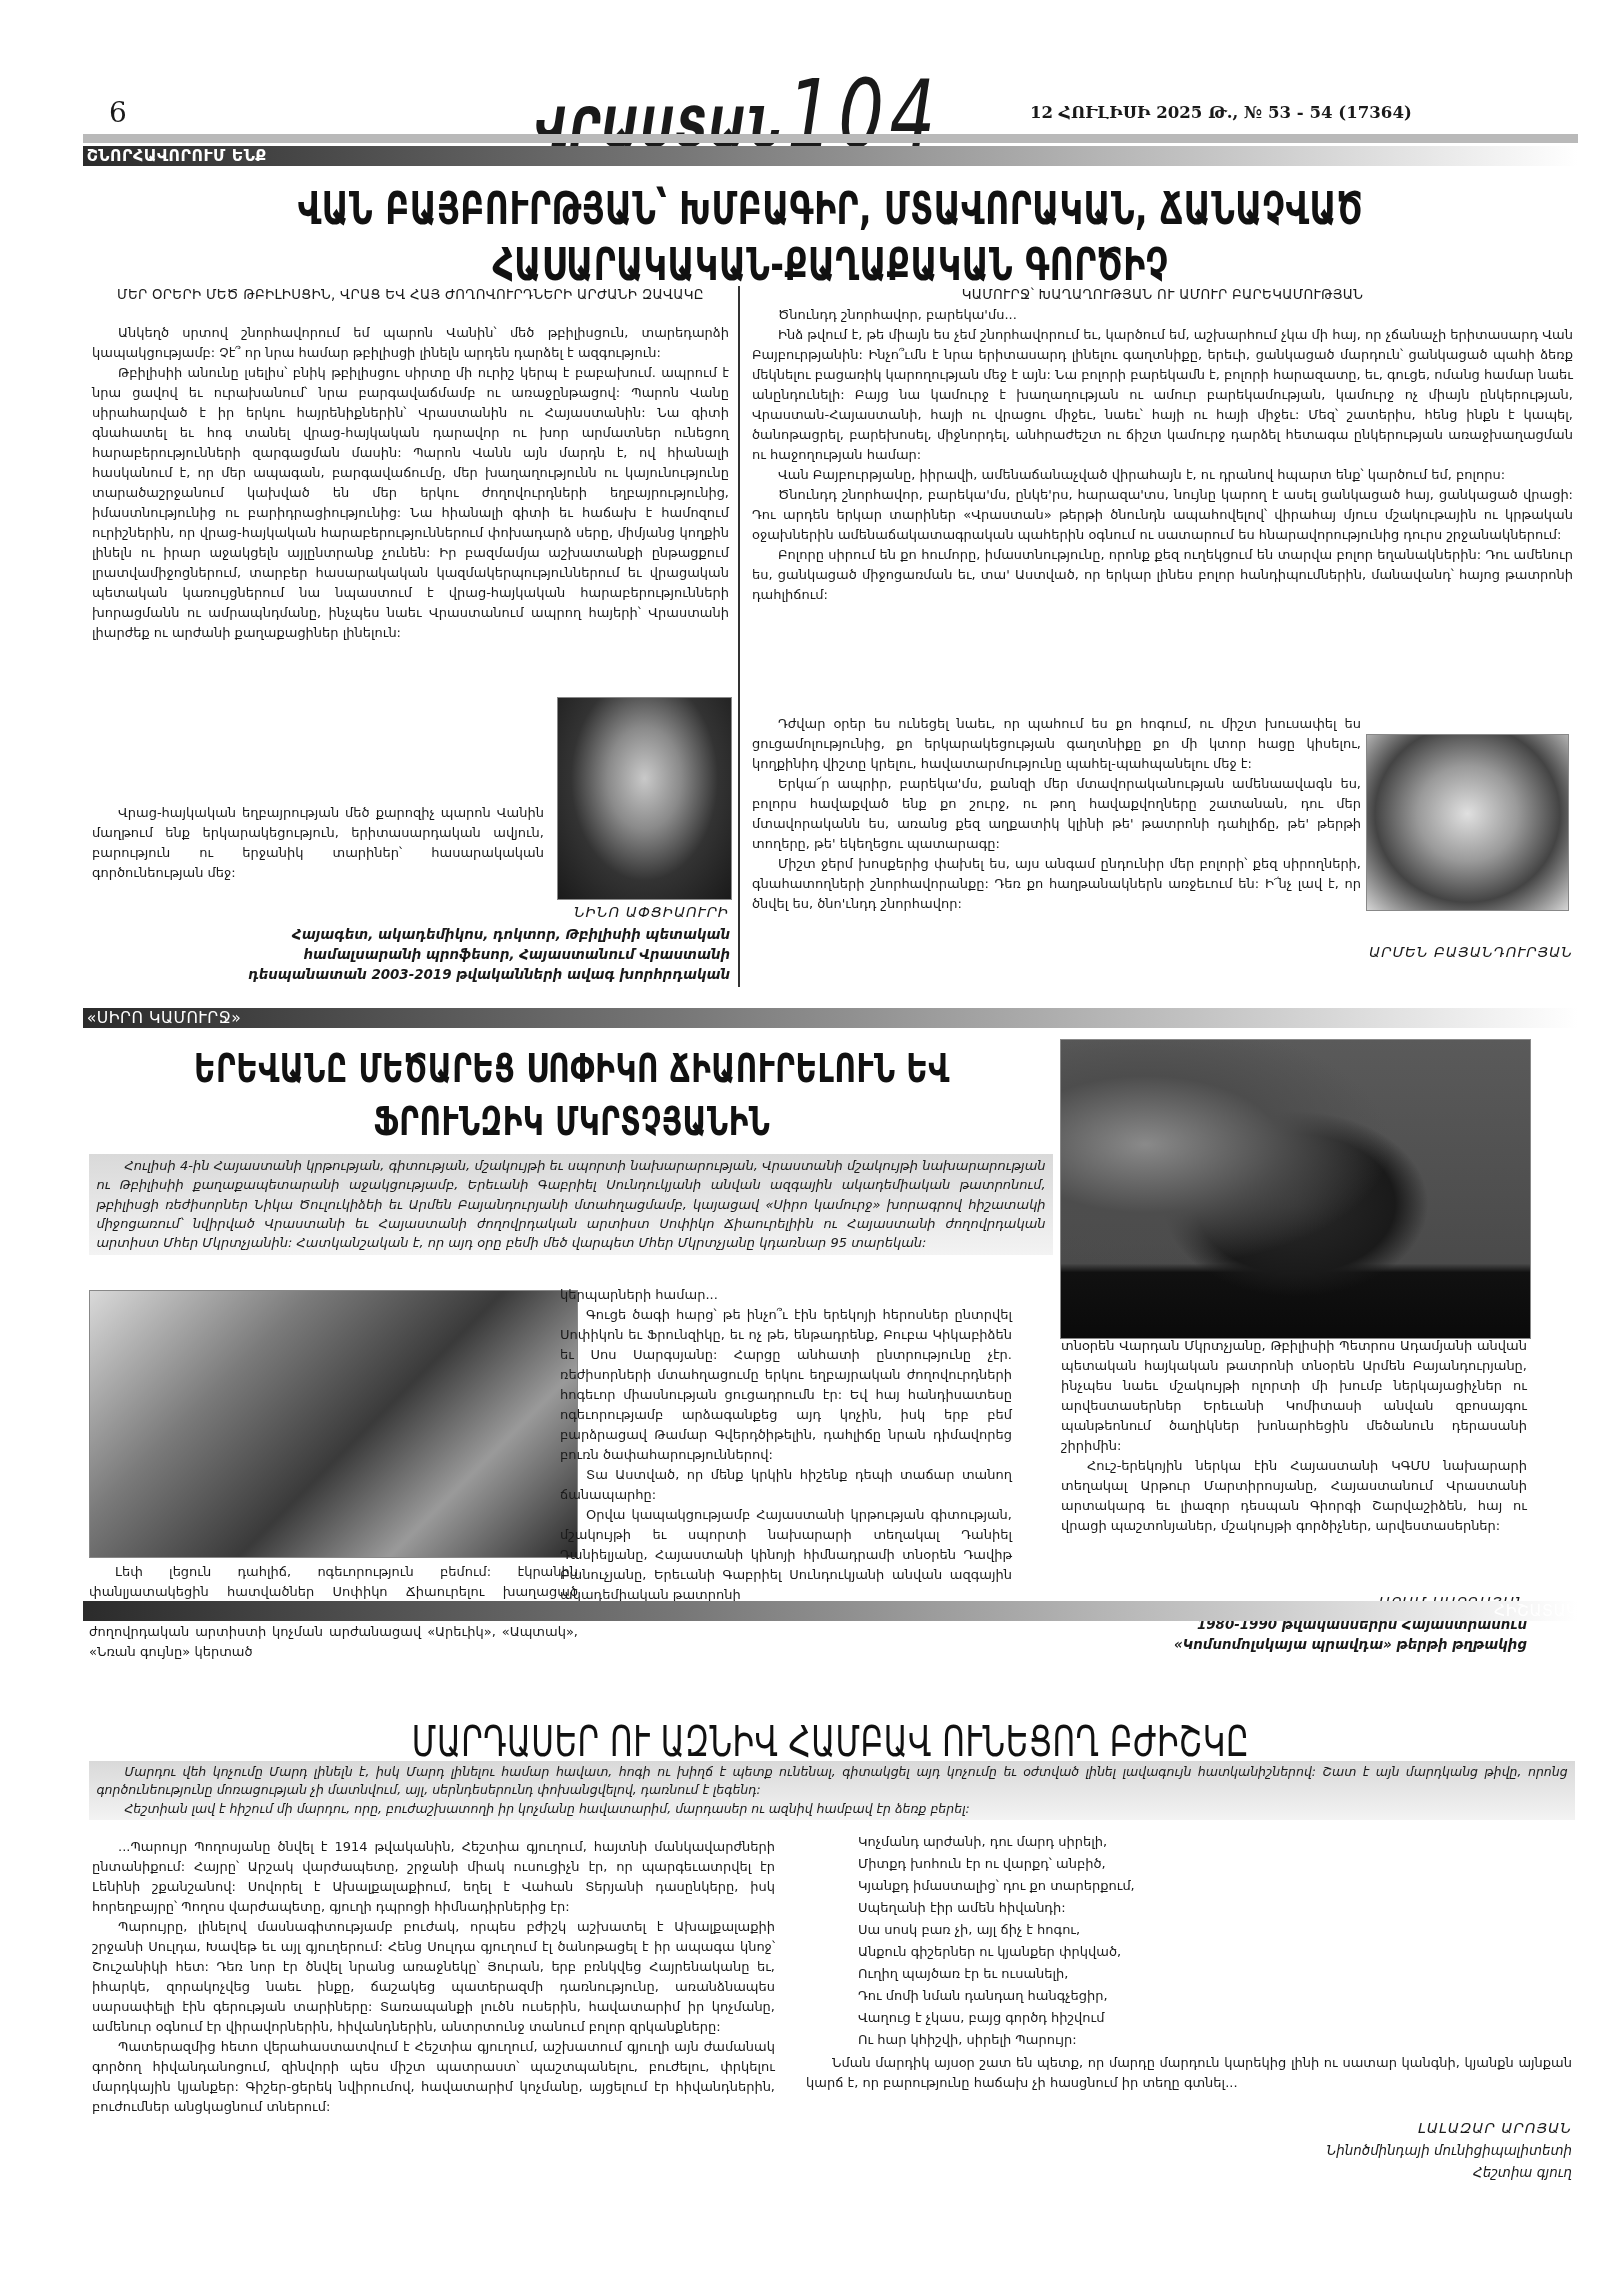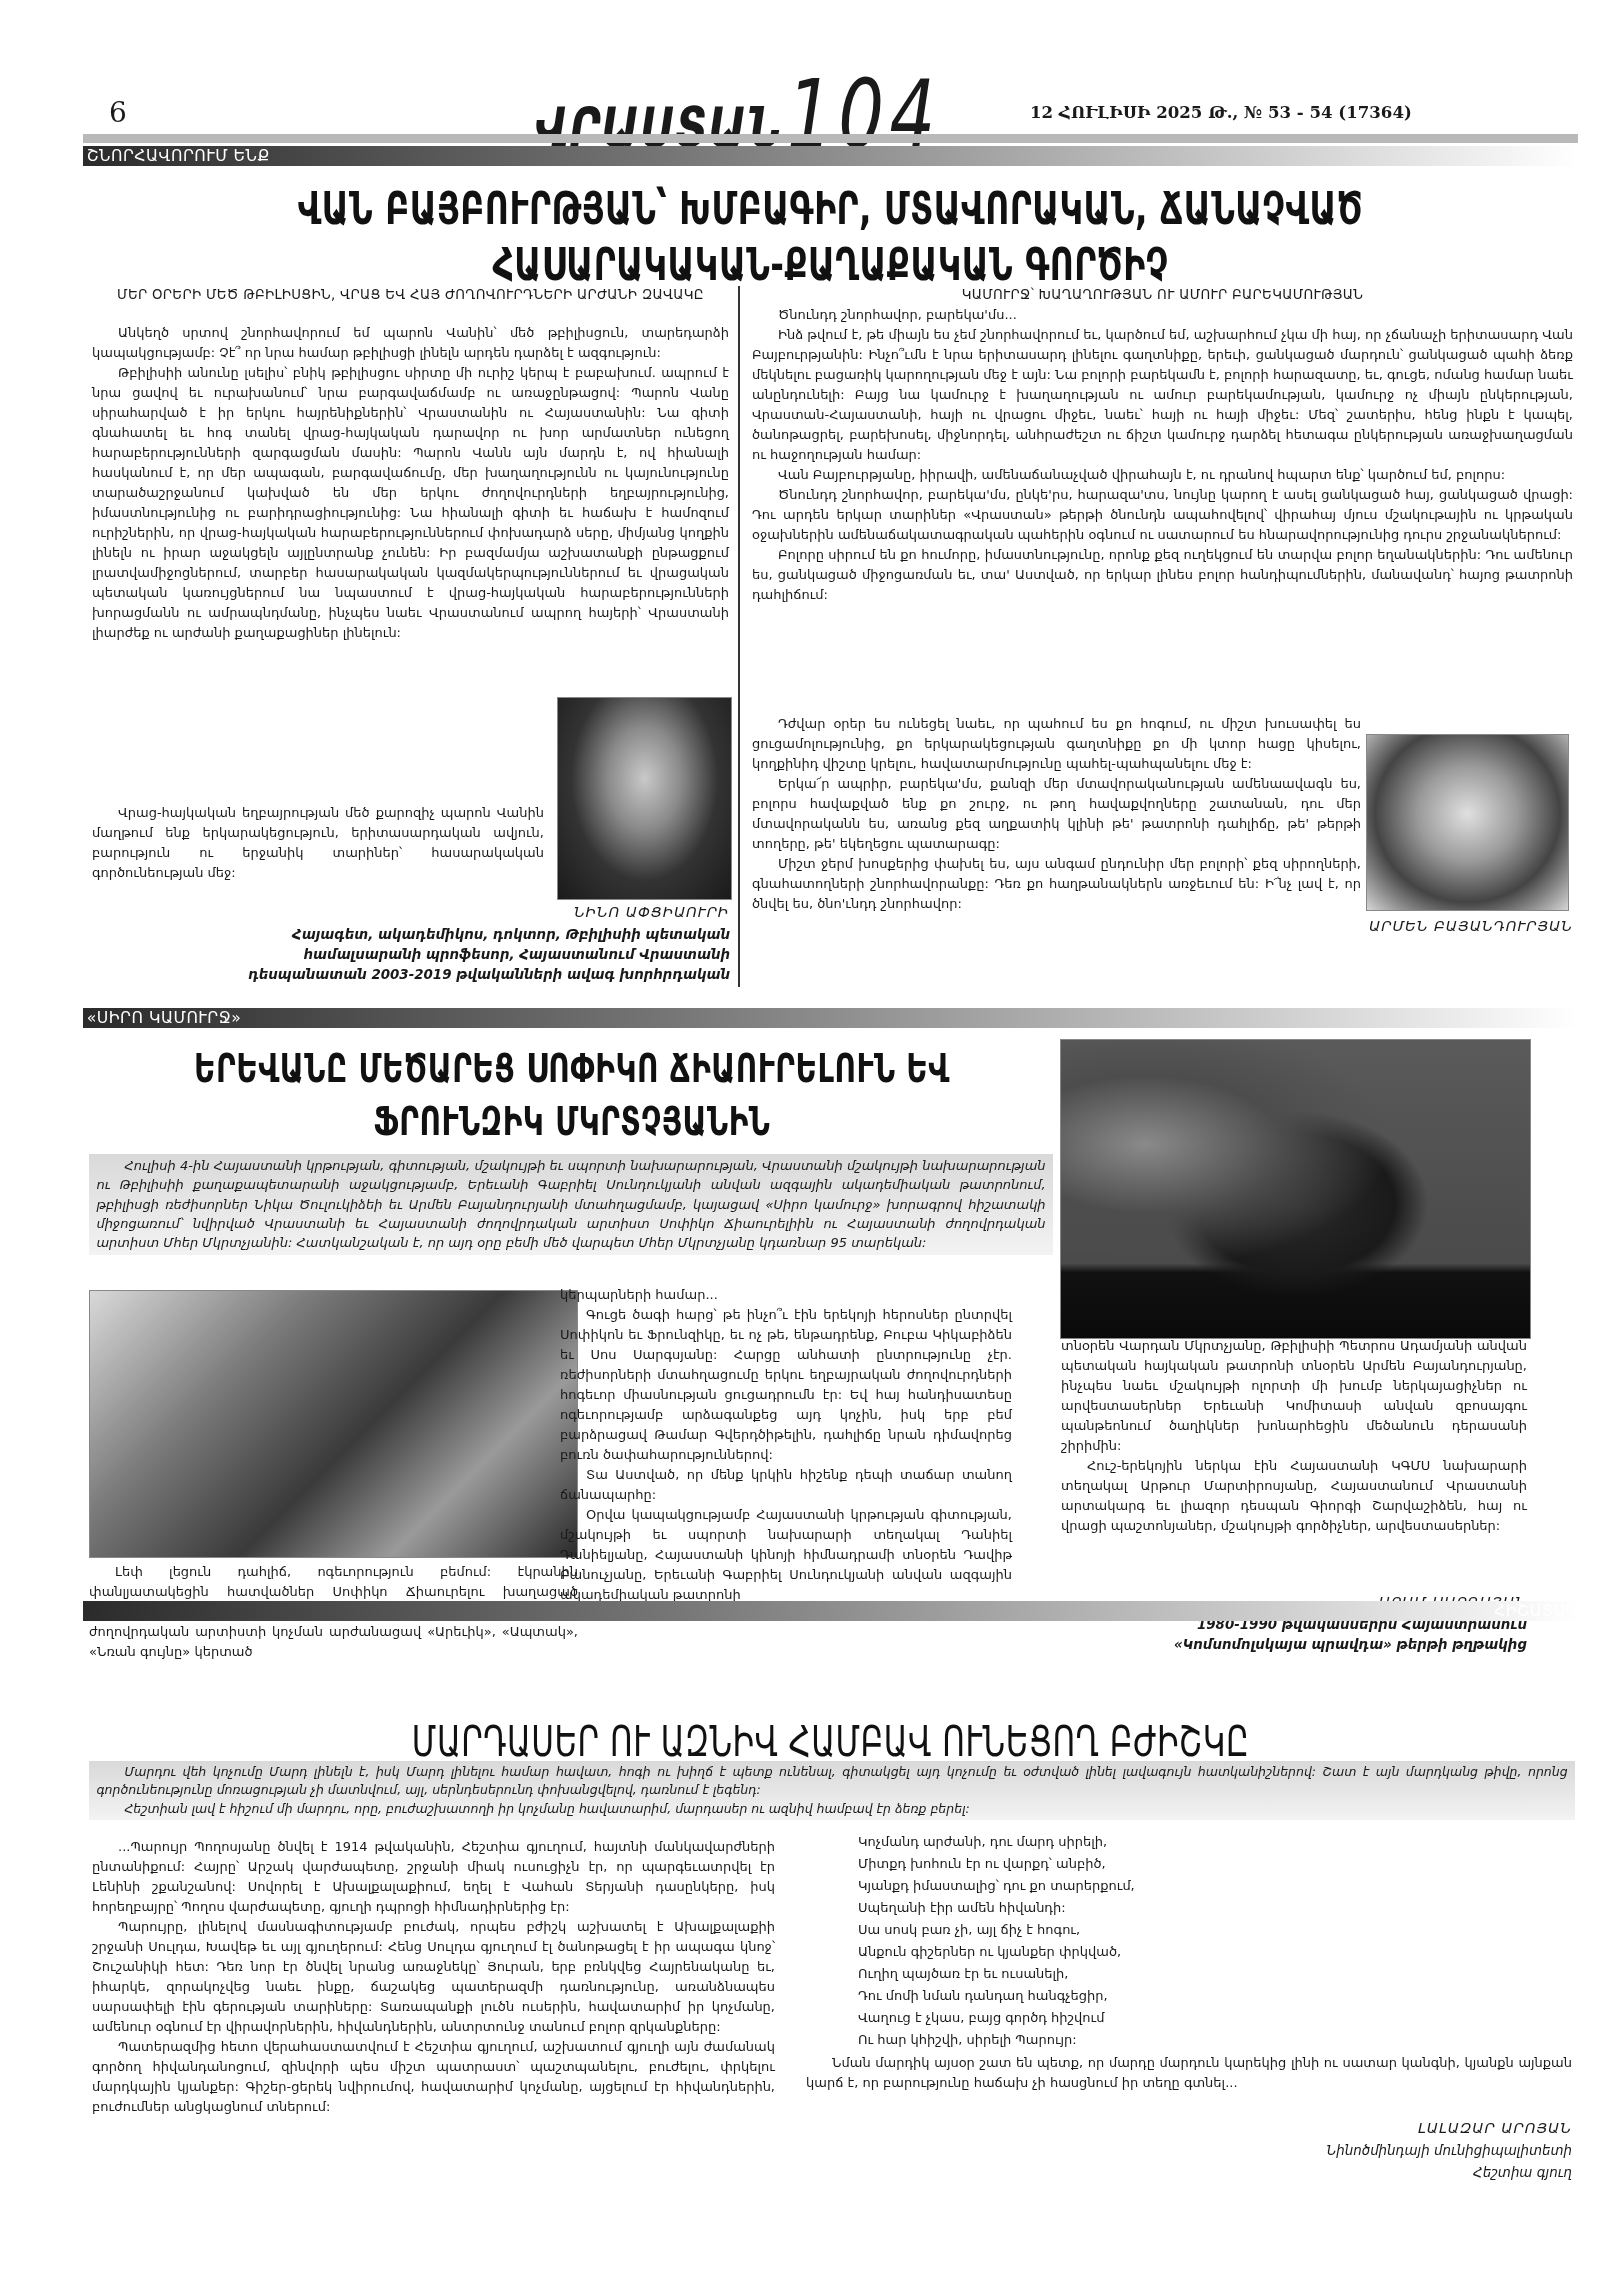--- a/index.html
+++ b/index.html
@@ -40,21 +40,21 @@
 </head>
 <body>
 
 <div class="abs page-num">6</div>
 <div class="abs logo">
   <span>ՎՐԱՍՏԱՆ</span><span class="num">104</span>
 </div>
 <div class="abs issue">12 ՀՈՒԼԻՍԻ 2025 Թ., № 53 - 54 (17364)</div>
 <div class="abs rule"></div>
 
-<div class="abs section-bar" style="top:146px;">ՇՆՈՐՀԱՎՈՐՈՒՄ ԵՆՔ</div>
+<div class="abs section-bar" style="top:146px;font-weight:bold;">ՇՆՈՐՀԱՎՈՐՈՒՄ ԵՆՔ</div>
 
 <div class="abs headline" style="left:83px; top:181px; width:1495px; font-size:33px; line-height:41px;">
   <div>ՎԱՆ ԲԱՅԲՈՒՐԹՅԱՆ՝ ԽՄԲԱԳԻՐ, ՄՏԱՎՈՐԱԿԱՆ, ՃԱՆԱՉՎԱԾ</div>
   <div>ՀԱՍԱՐԱԿԱԿԱՆ-ՔԱՂԱՔԱԿԱՆ ԳՈՐԾԻՉ</div>
 </div>
 
 <div class="abs subhead" style="left:92px; top:284px; width:637px;">ՄԵՐ ՕՐԵՐԻ ՄԵԾ ԹԲԻԼԻՍՑԻՆ, ՎՐԱՑ ԵՎ ՀԱՅ ԺՈՂՈՎՈՒՐԴՆԵՐԻ ԱՐԺԱՆԻ ԶԱՎԱԿԸ</div>
 <div class="abs body-text" style="left:92px; top:323px; width:637px;">
   <p>Անկեղծ սրտով շնորհավորում եմ պարոն Վանին՝ մեծ թբիլիսցուն, տարեդարձի կապակցությամբ: Չէ՞ որ նրա համար թբիլիսցի լինելն արդեն դարձել է ազգություն:</p>
   <p style="width:637px;"><span>Թբիլիսիի անունը լսելիս՝ բնիկ թբիլիսցու սիրտը մի ուրիշ կերպ է բաբախում. ապրում է նրա ցավով եւ ուրախանում՝ նրա բարգավաճմամբ ու առաջընթացով: Պարոն Վանը սիրահարված է իր երկու հայրենիքներին՝ Վրաստանին ու Հայաստանին: Նա գիտի գնահատել եւ հոգ տանել վրաց-հայկական դարավոր ու խոր արմատներ ունեցող հարաբերությունների զարգացման մասին: Պարոն Վանն այն մարդն է, ով հիանալի հասկանում է, որ մեր ապագան, բարգավաճումը, մեր խաղաղությունն ու կայունությունը տարածաշրջանում կախված են մեր երկու ժողովուրդների եղբայրությունից, իմաստնությունից ու բարիդրացիությունից: Նա հիանալի գիտի եւ հաճախ է համոզում ուրիշներին, որ վրաց-հայկական հարաբերություններում փոխադարձ սերը, միմյանց կողքին լինելն ու իրար աջակցելն այլընտրանք չունեն: Իր բազմամյա աշխատանքի ընթացքում լրատվամիջոցներում, տարբեր հասարակական կազմակերպություններում եւ վրացական պետական կառույցներում նա նպաստում է վրաց-հայկական հարաբերությունների խորացմանն ու ամրապնդմանը, ինչպես նաեւ Վրաստանում ապրող հայերի՝ Վրաստանի լիարժեք ու արժանի քաղաքացիներ լինելուն:</span></p>
@@ -75,21 +75,21 @@
   <p>Վան Բայբուրթյանը, իիրավի, ամենաճանաչված վիրահայն է, ու դրանով հպարտ ենք՝ կարծում եմ, բոլորս:</p>
   <p>Ծնունդդ շնորհավոր, բարեկա'մս, ընկե'րս, հարազա'տս, նույնը կարող է ասել ցանկացած հայ, ցանկացած վրացի: Դու արդեն երկար տարիներ «Վրաստան» թերթի ծնունդն ապահովելով՝ վիրահայ մյուս մշակութային ու կրթական օջախներին ամենաճակատագրական պահերին օգնում ու սատարում ես հնարավորությունից դուրս շրջանակներում:</p>
   <p>Բոլորը սիրում են քո հումորը, իմաստնությունը, որոնք քեզ ուղեկցում են տարվա բոլոր եղանակներին: Դու ամենուր ես, ցանկացած միջոցառման եւ, տա' Աստված, որ երկար լինես բոլոր հանդիպումներին, մանավանդ՝ հայոց թատրոնի դահլիճում:</p>
 </div>
 <div class="abs body-text" style="left:752px; top:714px; width:609px;">
   <p>Դժվար օրեր ես ունեցել նաեւ, որ պահում ես քո հոգում, ու միշտ խուսափել ես ցուցամոլությունից, քո երկարակեցության գաղտնիքը քո մի կտոր հացը կիսելու, կողքինիդ վիշտը կրելու, հավատարմությունը պահել-պահպանելու մեջ է:</p>
   <p>Երկա՜ր ապրիր, բարեկա'մս, քանզի մեր մտավորականության ամենաավագն ես, բոլորս հավաքված ենք քո շուրջ, ու թող հավաքվողները շատանան, դու մեր մտավորականն ես, առանց քեզ աղքատիկ կլինի թե' թատրոնի դահլիճը, թե' թերթի տողերը, թե' եկեղեցու պատարագը:</p>
   <p>Միշտ ջերմ խոսքերից փախել ես, այս անգամ ընդունիր մեր բոլորի՝ քեզ սիրողների, գնահատողների շնորհավորանքը: Դեռ քո հաղթանակներն առջեւում են: Ի՜նչ լավ է, որ ծնվել ես, ծնո'ւնդդ շնորհավոր:</p>
 </div>
 <div class="abs photo" style="left:1366px; top:734px; width:203px; height:177px; background: radial-gradient(ellipse at 50% 45%, #e0e0e0 0%, #9a9a9a 35%, #444 65%, #d6d6d6 100%);"></div>
-<div class="abs sig-name" style="left:752px; top:917px; width:821px;">ԱՐՄԵՆ ԲԱՅԱՆԴՈՒՐՅԱՆ</div>
+<div class="abs sig-name" style="left:752px; top:943px; width:821px;">ԱՐՄԵՆ ԲԱՅԱՆԴՈՒՐՅԱՆ</div>
 <div class="abs sig-role" style="left:752px; top:1011px; width:821px;">Թբիլիսիի Պ.Ադամյանի անվան պետական հայկական դրամատիկական թատրոնի տնօրեն</div>
 
 <div class="abs section-bar" style="top:1008px;">«ՍԻՐՈ ԿԱՄՈՒՐՋ»</div>
 
 <div class="abs headline" style="left:83px; top:1043px; width:978px; font-size:29.5px; line-height:39px;">
   <div>ԵՐԵՎԱՆԸ ՄԵԾԱՐԵՑ ՍՈՓԻԿՈ ՃԻԱՈՒՐԵԼՈՒՆ ԵՎ</div>
   <div>ՖՐՈՒՆԶԻԿ ՄԿՐՏՉՅԱՆԻՆ</div>
 </div>
 
 <div class="abs photo" style="left:1060px; top:1039px; width:471px; height:300px; background: radial-gradient(ellipse at 18% 35%, #8a8a8a 0%, #4d4d4d 25%, transparent 45%), radial-gradient(ellipse at 50% 55%, #2a2a2a 0%, #1a1a1a 30%, transparent 40%), linear-gradient(to bottom, #5a5a5a 0%, #4a4a4a 75%, #111 78%, #0a0a0a 100%);"></div>

